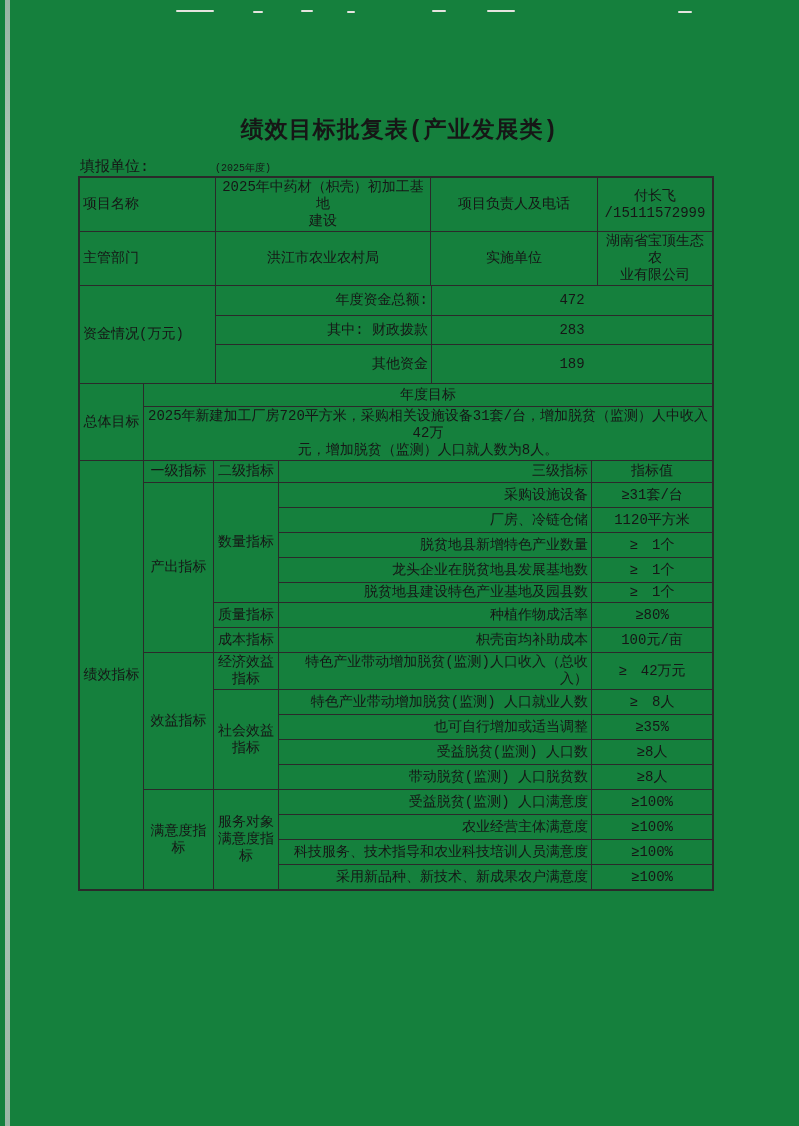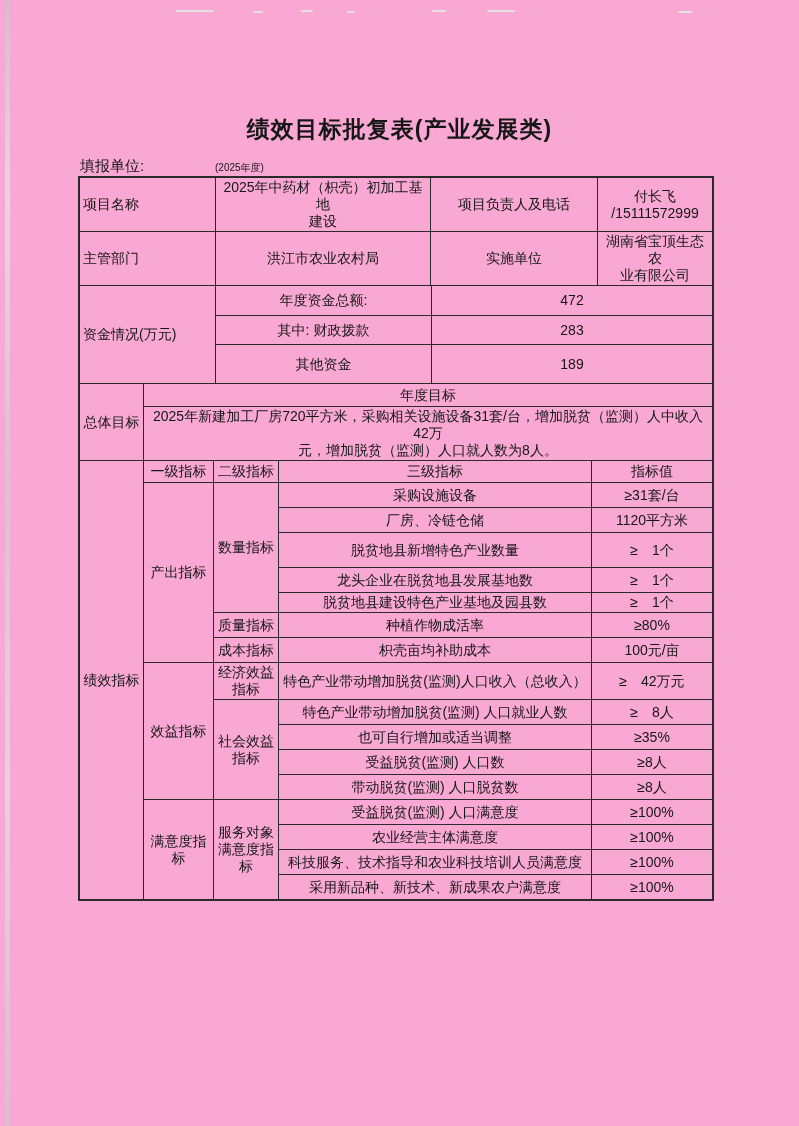--- a/index.html
+++ b/index.html
@@ -1,34 +1,34 @@
 <!DOCTYPE html>
 <html><head>
 <meta charset="utf-8">
 <style>
   html,body{margin:0;padding:0;background:#ffffff;}
   .sheet{
-    position:relative;width:799px;height:1126px;background:#f9a8d4;overflow:hidden;
-    font-family:Liberation Sans, sans-serif;color:#161616;
+    position:relative;width:799px;height:1126px;background:#15803d;overflow:hidden;
+    font-family:Liberation Mono, monospace;color:#161616;
   }
   .scan-edge{position:absolute;left:5px;top:0;width:5px;height:100%;
     background:linear-gradient(180deg,#c6c6c6 0%,#e4e4e4 18%,#cccccc 42%,#e0e0e0 70%,#c9c9c9 100%);
     opacity:.75;}
   .speck{position:absolute;height:2px;background:#e5e3df;border-radius:1px;}
   .title{position:absolute;top:114px;left:0;width:100%;text-align:center;
     font-size:23px;font-weight:700;letter-spacing:1px;}
   .fill-label{position:absolute;top:157px;left:80px;font-size:15px;text-align:right;}
   .year{position:absolute;top:161px;left:215px;width:216px;text-align:left;font-size:10px;}
   .tables{position:absolute;left:78px;top:176px;width:634px;border:1px solid #2a2a2a;}
   table.tbl{border-collapse:collapse;width:100%;table-layout:fixed;font-size:14px;}
   table.tbl + table.tbl{margin-top:-1px;}
   table.tbl td{border:1px solid #2a2a2a;padding:1px 3px;line-height:17px;
     vertical-align:middle;overflow:hidden;}
   td.c{text-align:center;}
-  td.l{text-align:center;padding-left:6px;}
+  td.l{text-align:right;padding-left:6px;}
   td.lab{text-align:left;padding-left:9px;border-radius:13px;}
   .note{position:absolute;left:78px;top:851px;width:646px;font-size:14.5px;
     line-height:23px;text-align:left;}
 </style>
 </head>
 <body>
 
 <div class="sheet">
   <div class="scan-edge"></div>
   <span class="speck" style="left:176px;top:10px;width:38px;"></span>
@@ -138,21 +138,21 @@
       <tr style="height:25px">
         <td class="c" rowspan="7">产出指标</td>
         <td class="c" rowspan="5">数量指标</td>
         <td class="l">采购设施设备</td>
         <td class="c">≥31套/台</td>
       </tr>
       <tr style="height:25px">
         <td class="l">厂房、冷链仓储</td>
         <td class="c">1120平方米</td>
       </tr>
-      <tr style="height:35px">
+      <tr style="height:25px">
         <td class="l">脱贫地县新增特色产业数量</td>
         <td class="c">≥　1个</td>
       </tr>
       <tr style="height:25px">
         <td class="l">龙头企业在脱贫地县发展基地数</td>
         <td class="c">≥　1个</td>
       </tr>
       <tr style="height:18px">
         <td class="l">脱贫地县建设特色产业基地及园县数</td>
         <td class="c">≥　1个</td>

